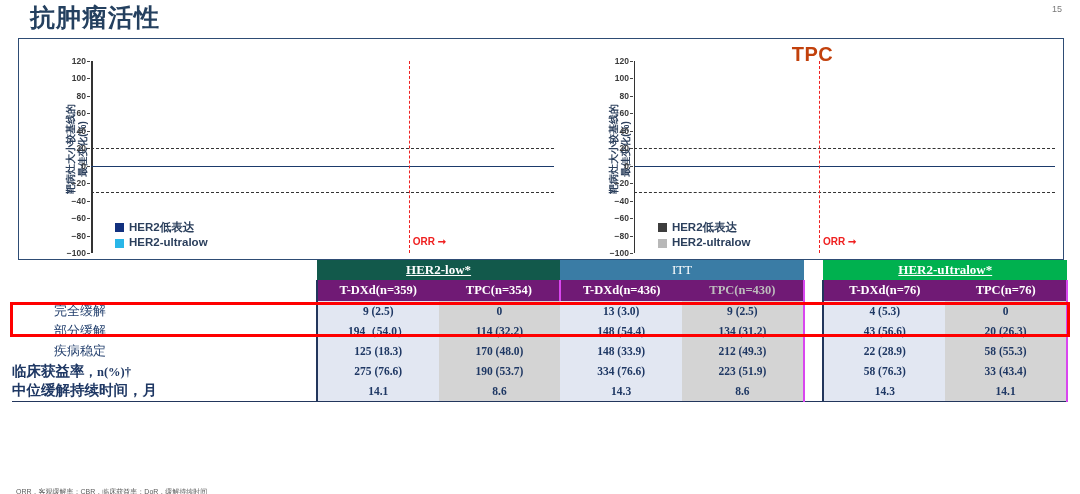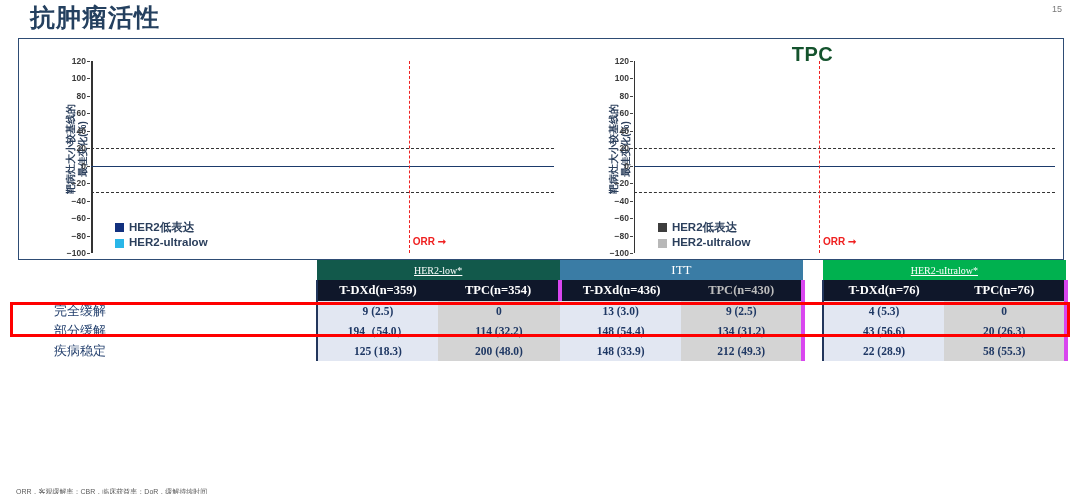--- a/index.html
+++ b/index.html
@@ -29,21 +29,21 @@
   .charts-row { display: flex; width: 100%; height: 100%; }
   .chart-block { position: relative; height: 100%; }
   .chart-left  { width: 52%; }
   .chart-right { width: 48%; }
 
   .chart-heading {
     position: absolute; top: 4px; left: 0; right: 0;
     text-align: center; font-size: 20px; font-weight: bold;
     color: #2f5597; letter-spacing: .5px;
   }
-  .chart-right .chart-heading { color: #14532d; }
+  .chart-right .chart-heading { color: #c2410c; }
 
   .ylab {
     position: absolute; left: 12px; top: 50%;
     transform: translateY(-50%) rotate(-90deg);
     transform-origin: center center;
     white-space: nowrap;
     font-size: 10px; font-weight: bold; color: #2b3f5c;
     line-height: 1.15; text-align: center;
   }
   .ylab span { display: block; }
@@ -103,25 +103,25 @@
   }
   table.data { border-collapse: collapse; width: 100%; table-layout: fixed; }
   table.data td, table.data th { padding: 0; }
   .col-label { width: 278px; }
   .col-v     { width: 111px; }
   .col-gap   { width: 18px; }
 
   .grp-head {
     height: 20px; text-align: center; color: #fff;
     font-family: "Liberation Serif", serif;
-    font-size: 10px; font-weight: normal; text-decoration: underline;
+    font-size: 13px; font-weight: bold; text-decoration: underline;
   }
   .grp-head.itt { font-weight: normal; text-decoration: none; font-size: 13px; }
   .sub-head {
-    height: 21px; text-align: center; color: #fff; background: #0f172a;
+    height: 21px; text-align: center; color: #fff; background: #701a75;
     font-family: "Liberation Serif", serif;
     font-size: 12.5px; font-weight: bold;
   }
   .sub-head.dim { color: #bdbdbd; }
 
   .row-label {
     font-size: 14.5px; font-weight: bold; color: #1f3864;
     padding-left: 6px; text-align: left;
     font-family: "Liberation Sans", sans-serif;
   }
@@ -131,21 +131,21 @@
     text-align: center; color: #1f3864;
     font-family: "Liberation Serif", serif;
     font-weight: bold; font-size: 12.5px;
   }
   .cell.big { font-size: 17px; }
   .cell.sm  { font-size: 11.5px; }
   .bg-a { background: #e2e7f2; }
   .bg-b { background: #d4d4d4; }
   .gapcell { background: #ffffff; }
   .vline-l { border-left: 2px solid #22365c; }
-  .vline-r { border-right: 4px solid #d946ef; }
+  .vline-r { border-right: 2px solid #d946ef; }
   .orr-row td { height: 31px; }
   .body-row td { height: 20px; }
   .tbl-top { border-top: 2px solid #22365c; }
   .tbl-bottom { border-bottom: 1.5px solid #22365c; }
 
   .orr-highlight {
     position: absolute; left: 10px; top: 302px;
     width: 1060px; height: 35px;
     border: 3px solid #ff0000; pointer-events: none;
   }
@@ -1177,25 +1177,45 @@
           <td class="cell bg-b sm">114 (32.2)</td>
           <td class="cell bg-a sm">148 (54.4)</td>
           <td class="cell bg-b sm vline-r">134 (31.2)</td>
           <td class="gapcell"></td>
           <td class="cell bg-a sm vline-l">43 (56.6)</td>
           <td class="cell bg-b sm vline-r">20 (26.3)</td>
         </tr>
         <tr class="body-row">
           <td class="row-label sub"><span>疾病稳定</span></td>
           <td class="cell bg-a sm vline-l">125 (18.3)</td>
-          <td class="cell bg-b sm">200 (48.0)</td>
+          <td class="cell bg-b sm">170 (48.0)</td>
           <td class="cell bg-a sm">148 (33.9)</td>
           <td class="cell bg-b sm vline-r">212 (49.3)</td>
           <td class="gapcell"></td>
           <td class="cell bg-a sm vline-l">22 (28.9)</td>
           <td class="cell bg-b sm vline-r">58 (55.3)</td>
+        </tr>
+        <tr class="body-row">
+          <td class="row-label"><span>临床获益率</span><span class="sm">，n(%)†</span></td>
+          <td class="cell bg-a sm vline-l">275 (76.6)</td>
+          <td class="cell bg-b sm">190 (53.7)</td>
+          <td class="cell bg-a sm">334 (76.6)</td>
+          <td class="cell bg-b sm vline-r">223 (51.9)</td>
+          <td class="gapcell"></td>
+          <td class="cell bg-a sm vline-l">58 (76.3)</td>
+          <td class="cell bg-b sm vline-r">33 (43.4)</td>
+        </tr>
+        <tr class="body-row">
+          <td class="row-label tbl-bottom"><span>中位缓解持续时间，月</span></td>
+          <td class="cell bg-a sm vline-l tbl-bottom">14.1</td>
+          <td class="cell bg-b sm tbl-bottom">8.6</td>
+          <td class="cell bg-a sm tbl-bottom">14.3</td>
+          <td class="cell bg-b sm vline-r tbl-bottom">8.6</td>
+          <td class="gapcell tbl-bottom"></td>
+          <td class="cell bg-a sm vline-l tbl-bottom">14.3</td>
+          <td class="cell bg-b sm vline-r tbl-bottom">14.1</td>
         </tr>
       </tbody>
   </table>
 </div>
 
 <div class="orr-highlight"></div>
 <div class="footnote">ORR，客观缓解率；CBR，临床获益率；DoR，缓解持续时间</div>
 
 </body></html>

